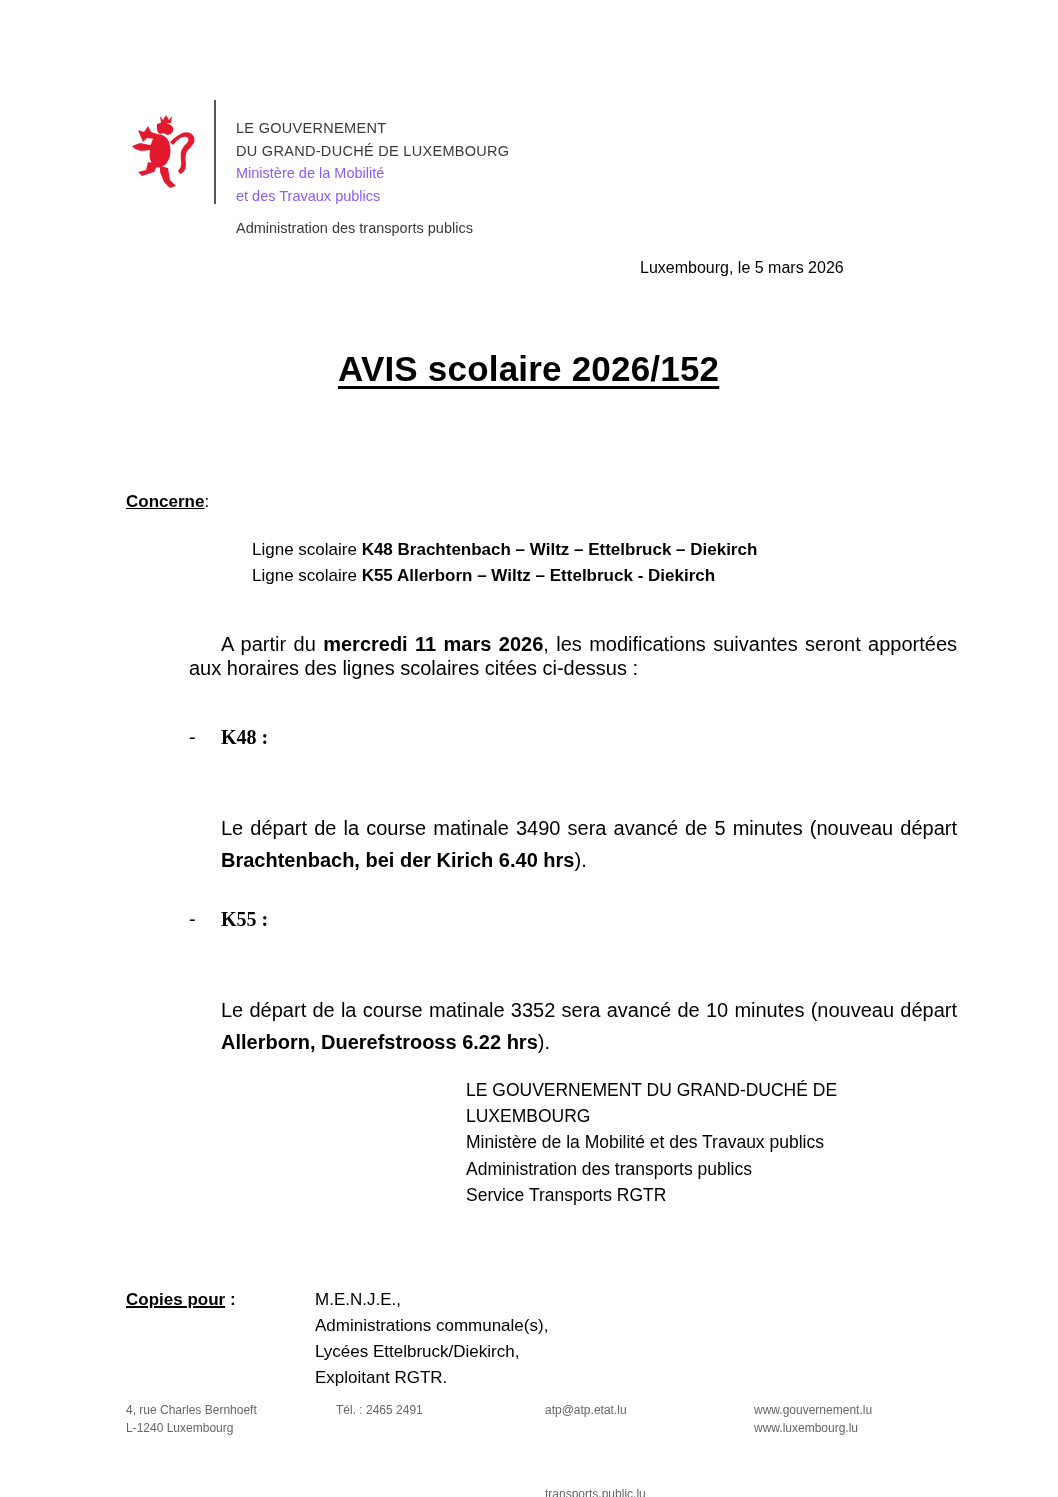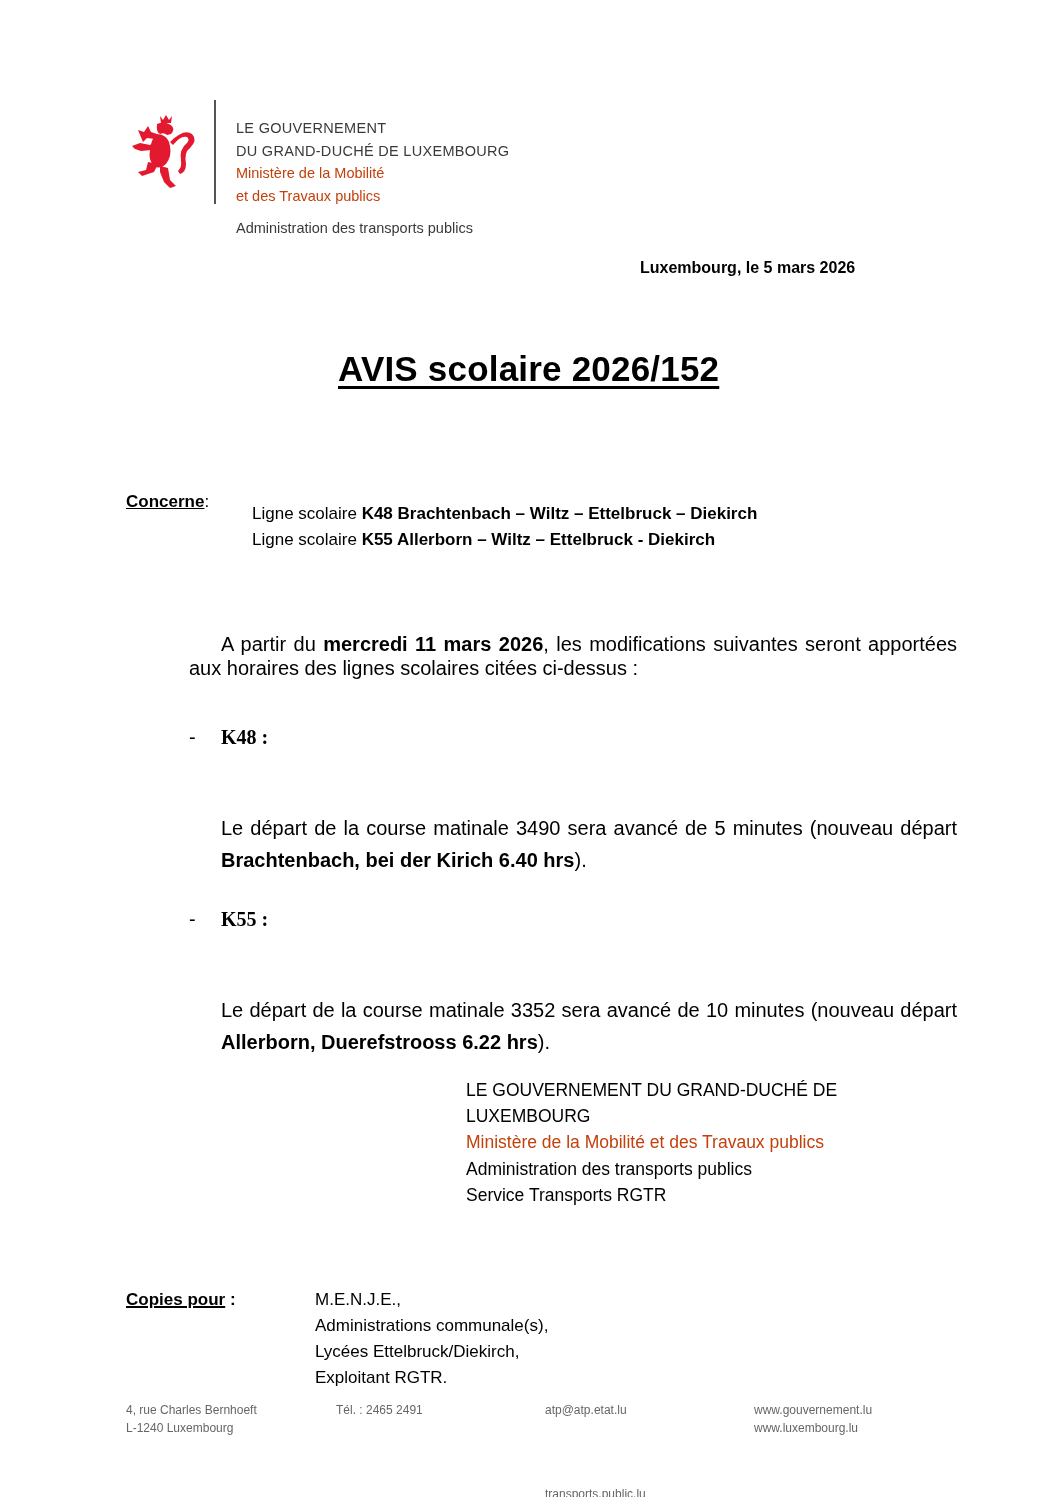--- a/index.html
+++ b/index.html
@@ -4,41 +4,41 @@
   <style>
     html, body { margin: 0; padding: 0; background: #ffffff; }
     body { width: 1058px; height: 1497px; position: relative; overflow: hidden;
            font-family: "Liberation Sans", "DejaVu Sans", sans-serif; color: #000; }
     .abs { position: absolute; }
 
     
     .lion { left: 130px; top: 112px; width: 70px; height: 80px; }
     .vbar { left: 214px; top: 100px; width: 2px; height: 104px; background: #555; }
     .hdr-line { left: 236px; font-size: 14.5px; letter-spacing: 0.3px; color: #3a3a3a; white-space: nowrap; }
-    .hdr-red { color: #c2410c; letter-spacing: 0; }
+    .hdr-red { color: #8b5cf6; letter-spacing: 0; }
     .hdr-admin { left: 236px; top: 220px; font-size: 14.5px; color: #3a3a3a; white-space: nowrap; }
 
-    .date { left: 640px; top: 259px; font-size: 16px; white-space: nowrap; font-weight: bold; }
+    .date { left: 640px; top: 259px; font-size: 16px; white-space: nowrap; }
 
     .title { left: 338px; top: 349px; font-size: 35px; font-weight: bold; text-decoration: underline;
              text-decoration-thickness: 3px; text-underline-offset: 5px; white-space: nowrap; letter-spacing: 0.2px; }
 
     .concerne-label { left: 126px; top: 492px; font-size: 17px; white-space: nowrap; }
     .concerne-label u { font-weight: bold; }
-    .concerne-line { left: 252px; font-size: 17px; white-space: nowrap; }
+    .concerne-line { left: 252px; font-size: 17px; white-space: nowrap; margin-top: 36px; }
 
     .para { left: 189px; width: 768px; font-size: 20px; line-height: 24px; text-align: justify; }
     .indent { display: inline-block; width: 32px; }
 
     .dash { left: 189px; font-size: 20px; }
     .item-label { left: 221px; font-size: 20px; font-weight: bold; white-space: nowrap; font-family: Liberation Serif, serif; }
     .item-body { left: 221px; width: 736px; font-size: 20px; line-height: 32px; text-align: justify; margin-top: 28px; }
 
     .sig { left: 466px; font-size: 17.5px; color: #000000; white-space: nowrap; }
-    .sig.red { color: #c2410c; }
+    .sig.red { color: #000000; }
 
     .copies-label { left: 126px; top: 1290px; font-size: 17px; font-weight: bold; white-space: nowrap; }
     .copies-label u { text-decoration-thickness: 2px; }
     .copies-item { left: 315px; font-size: 17px; white-space: nowrap; }
 
     .foot { font-size: 12px; color: #666; white-space: nowrap; }
   </style>
 </head>
 <body>
 

